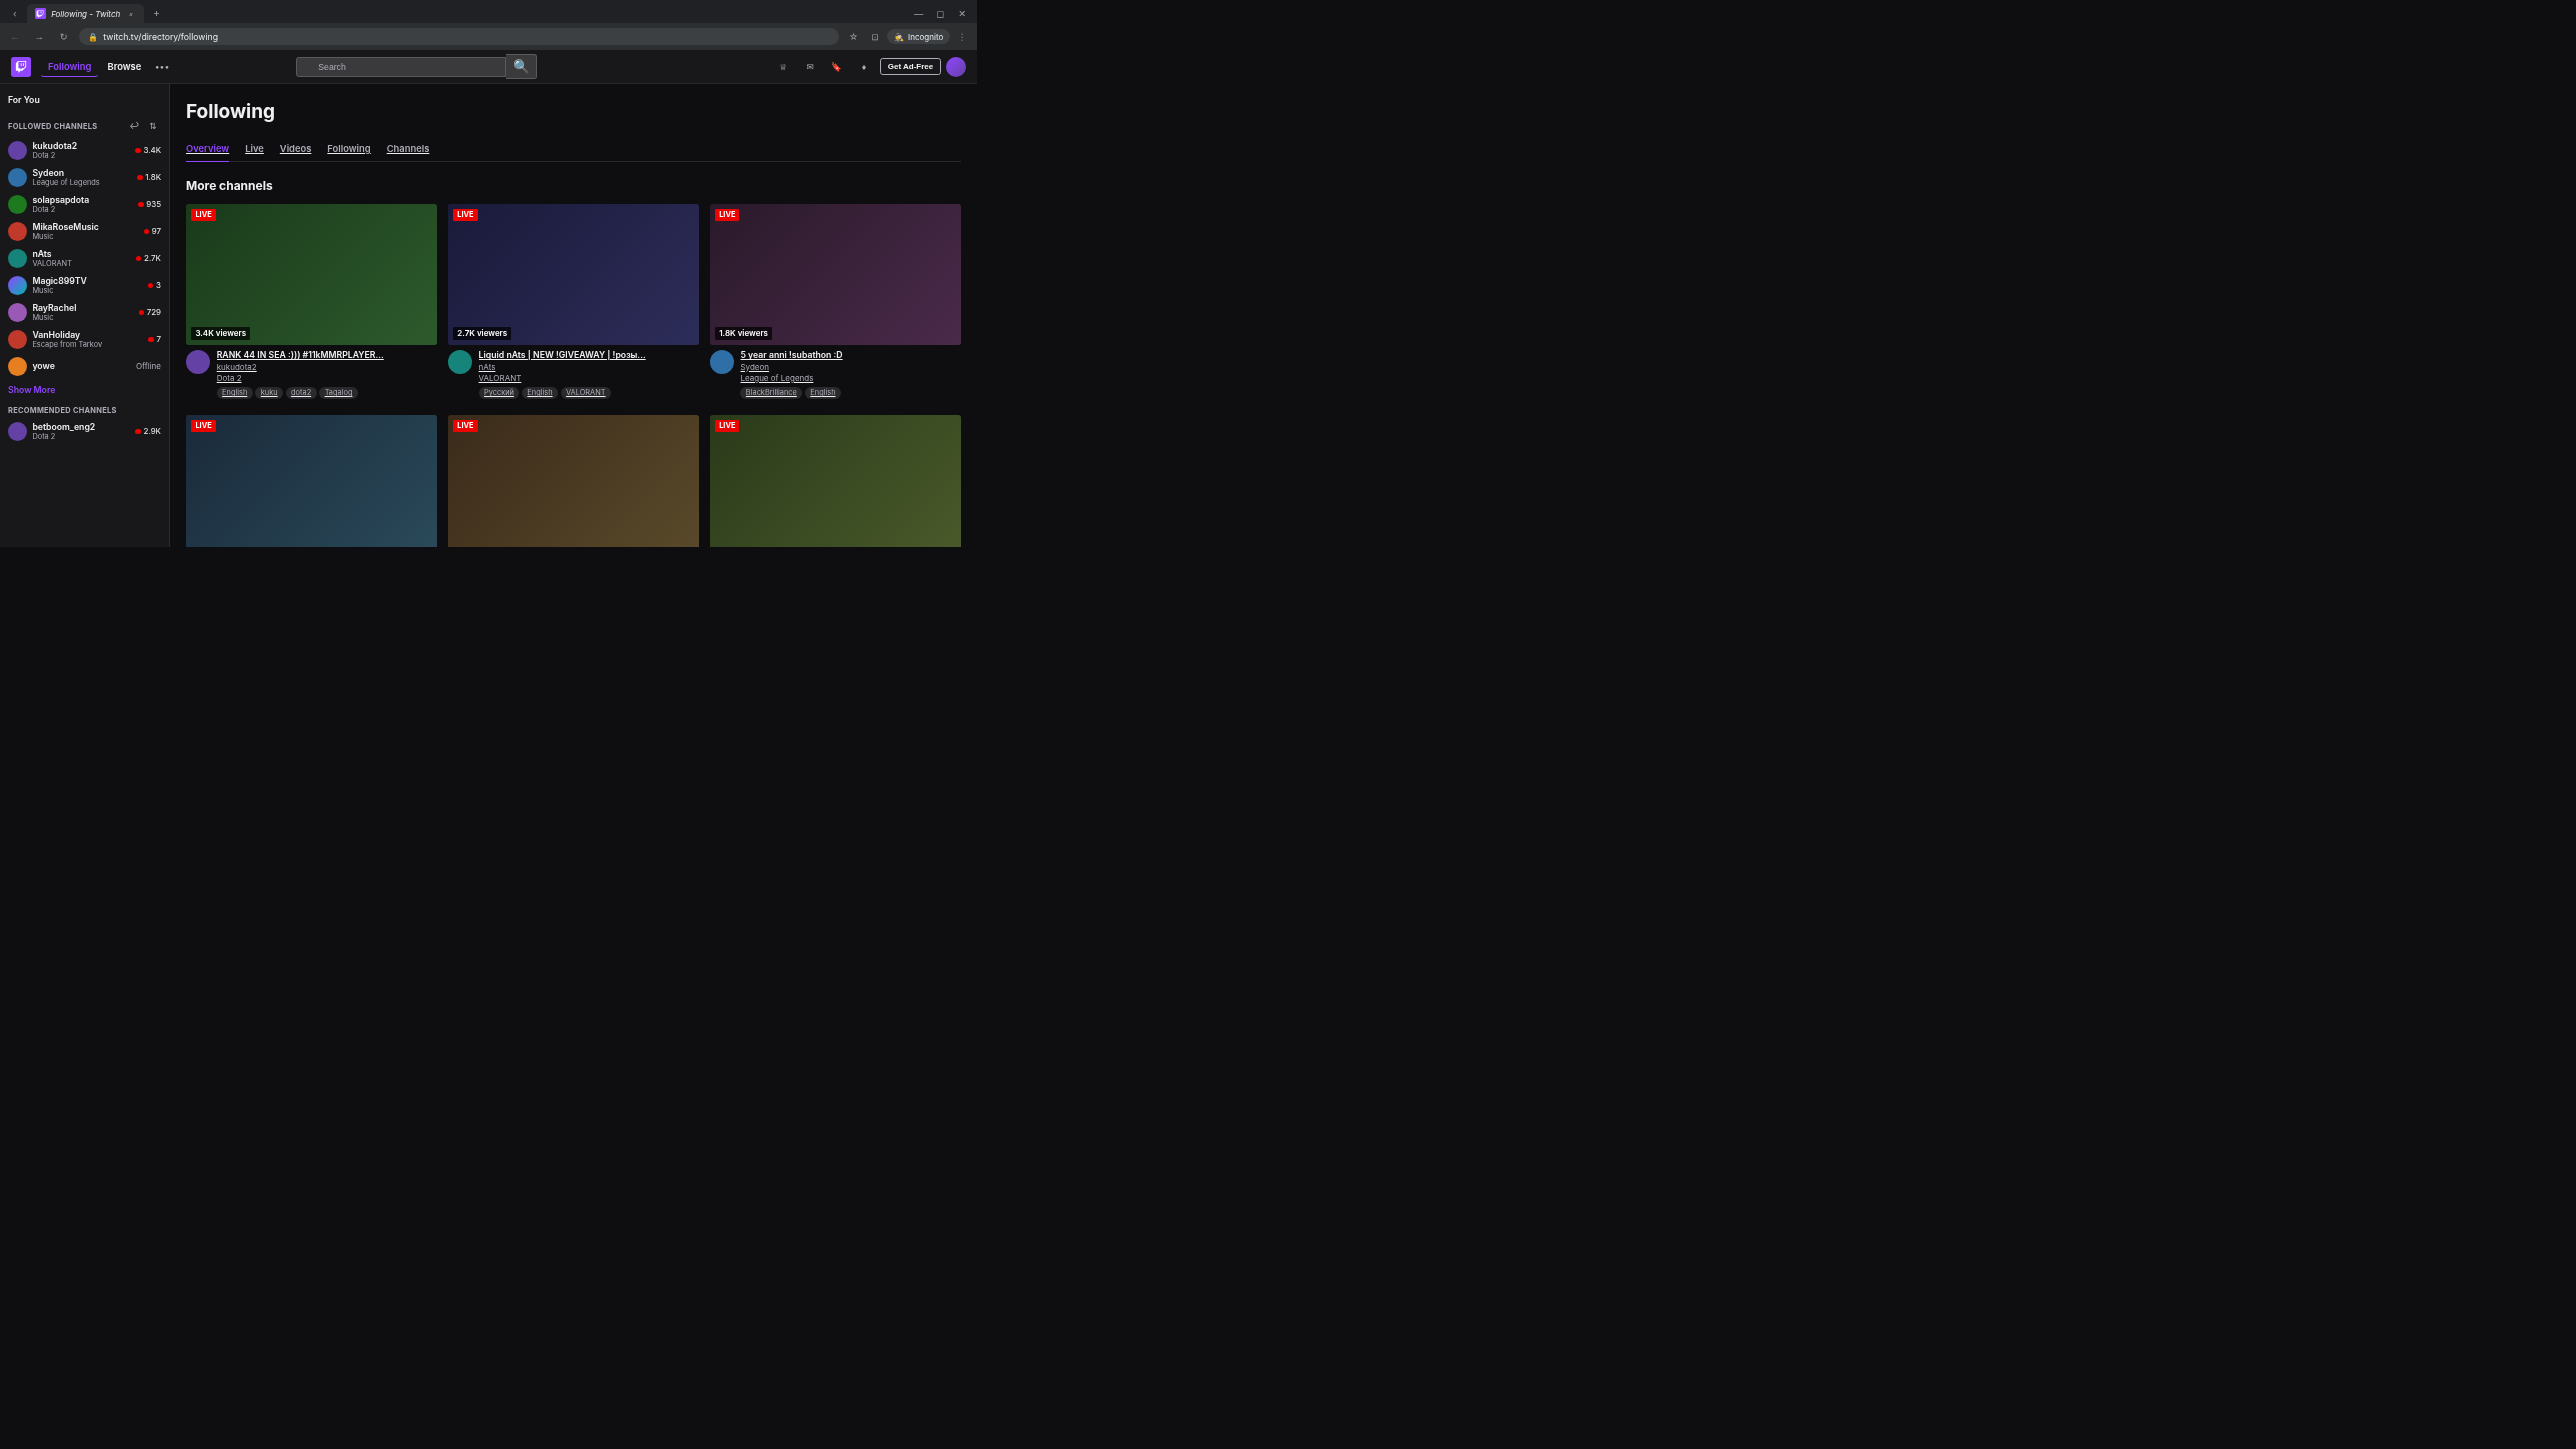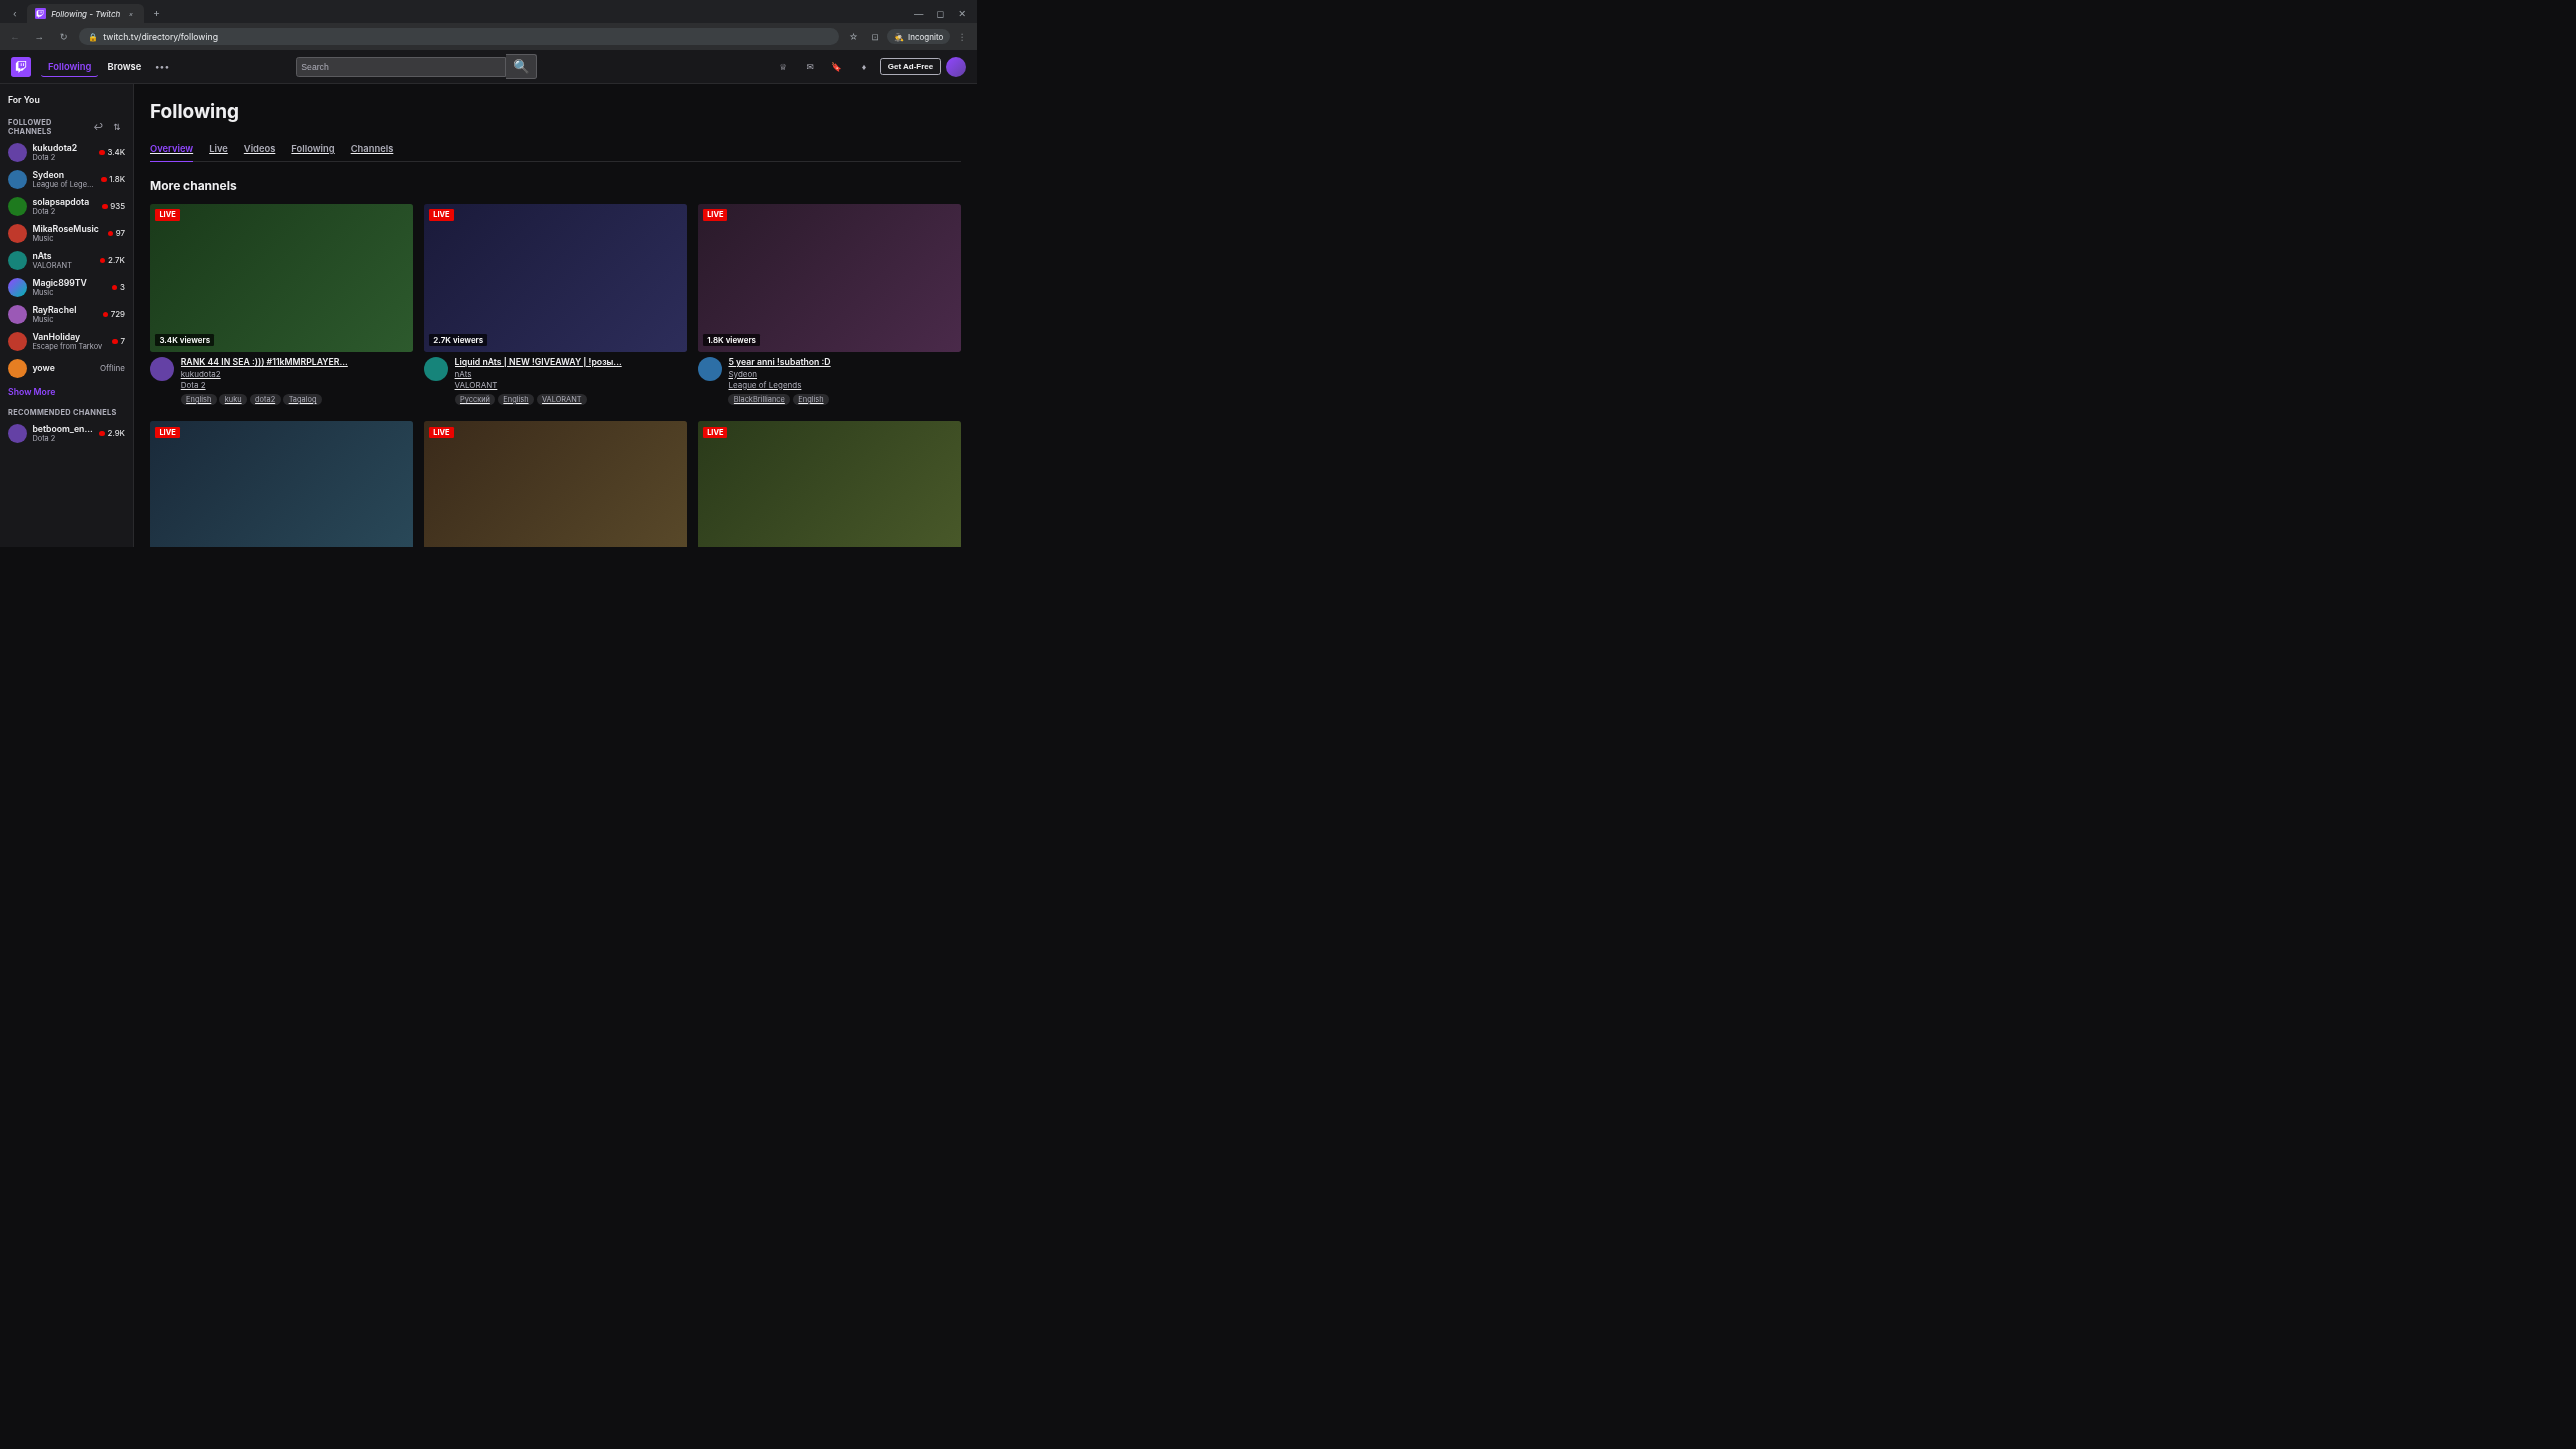--- a/index.html
+++ b/index.html
@@ -26,34 +26,34 @@
     
     .twitch-app { display: flex; flex-direction: column; height: calc(547px - 48px); background: #0e0e10; }
     .twitch-header { background: #18181b; display: flex; align-items: center; padding: 0 10.7px; height: 34px; gap: 10.7px; border-bottom: 0.7px solid #2a2a2d; flex-shrink: 0; }
     .twitch-logo { width: 20px; height: 20px; background: #9147ff; border-radius: 2.7px; display: flex; align-items: center; justify-content: center; flex-shrink: 0; }
     .twitch-logo svg { width: 12px; height: 12px; fill: white; }
     .header-nav { display: flex; align-items: center; gap: 2.7px; }
     .header-nav-item { padding: 4px 6.7px; font-size: 9.4px; font-weight: 600; color: #efeff1; cursor: pointer; border-radius: 2.7px; text-decoration: none; }
     .header-nav-item.active { color: #9147ff; border-bottom: 1.3px solid #9147ff; }
     .header-dots { color: #adadb8; cursor: pointer; padding: 4px; }
     .header-search { flex: 1; display: flex; align-items: center; max-width: 241px; margin: 0 auto; }
-    .search-box { display: flex; align-items: center; background: #3a3a3d; border: 0.7px solid #5a5a5e; border-radius: 2.7px 0 0 2.7px; padding: 4px 4px; flex: 1; }
+    .search-box { display: flex; align-items: center; background: #3a3a3d; border: 0.7px solid #5a5a5e; border-radius: 2.7px 0 0 2.7px; padding: 4px 21px; flex: 1; }
     .search-input { background: none; border: none; outline: none; color: #efeff1; font-size: 8.7px; width: 100%; }
     .search-input::placeholder { color: #adadb8; }
     .search-btn { background: #3a3a3d; border: 0.7px solid #5a5a5e; border-left: none; border-radius: 0 2.7px 2.7px 0; padding: 4px 6.7px; cursor: pointer; color: #adadb8; display: flex; align-items: center; }
     .header-actions { display: flex; align-items: center; gap: 5.4px; margin-left: auto; }
     .header-action-icon { width: 21.5px; height: 21.5px; display: flex; align-items: center; justify-content: center; color: #adadb8; cursor: pointer; border-radius: 2.7px; }
     .get-ad-free { display: flex; align-items: center; gap: 4px; background: none; border: 0.7px solid #adadb8; border-radius: 2.7px; padding: 3.4px 6.7px; color: #efeff1; font-size: 8px; font-weight: 600; cursor: pointer; }
     .user-avatar { width: 20px; height: 20px; border-radius: 50%; background: linear-gradient(135deg, #9147ff, #6441a5); cursor: pointer; overflow: hidden; }
 
     
     .main-layout { display: flex; flex: 1; overflow: hidden; }
 
     
-    .sidebar { width: 134px; background: #18181b; display: flex; flex-direction: column; overflow-y: auto; flex-shrink: 0; border-right: 0.7px solid #2a2a2d; }
+    .sidebar { width: 170px; background: #18181b; display: flex; flex-direction: column; overflow-y: auto; flex-shrink: 0; border-right: 0.7px solid #2a2a2d; }
     .sidebar::-webkit-scrollbar { width: 2.7px; }
     .sidebar::-webkit-scrollbar-thumb { background: #3a3a3d; }
     .sidebar-section-header { display: flex; align-items: center; justify-content: space-between; padding: 5.4px 8px 2.7px; }
     .sidebar-section-title { font-size: 7.4px; font-weight: 700; color: #adadb8; text-transform: uppercase; letter-spacing: 0.3px; }
     .sidebar-section-actions { display: flex; gap: 2.7px; }
     .sidebar-icon-btn { width: 16px; height: 16px; display: flex; align-items: center; justify-content: center; color: #adadb8; cursor: pointer; border-radius: 2.7px; }
     .for-you-item { padding: 5.4px 8px; cursor: pointer; color: #efeff1; font-size: 8.7px; font-weight: 600; }
     .channel-item { display: flex; align-items: center; padding: 4px 8px; cursor: pointer; gap: 5.4px; }
     .channel-avatar { width: 19px; height: 19px; border-radius: 50%; flex-shrink: 0; }
     .channel-info { flex: 1; min-width: 0; }

